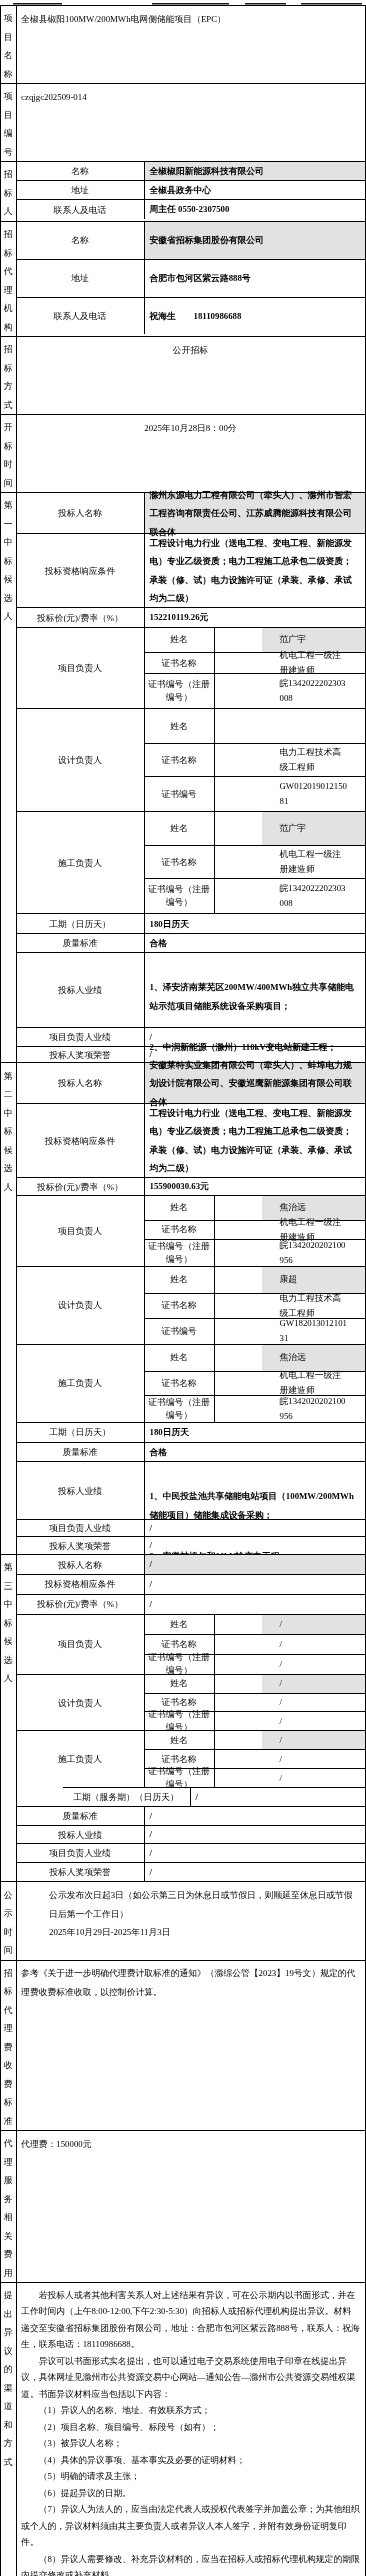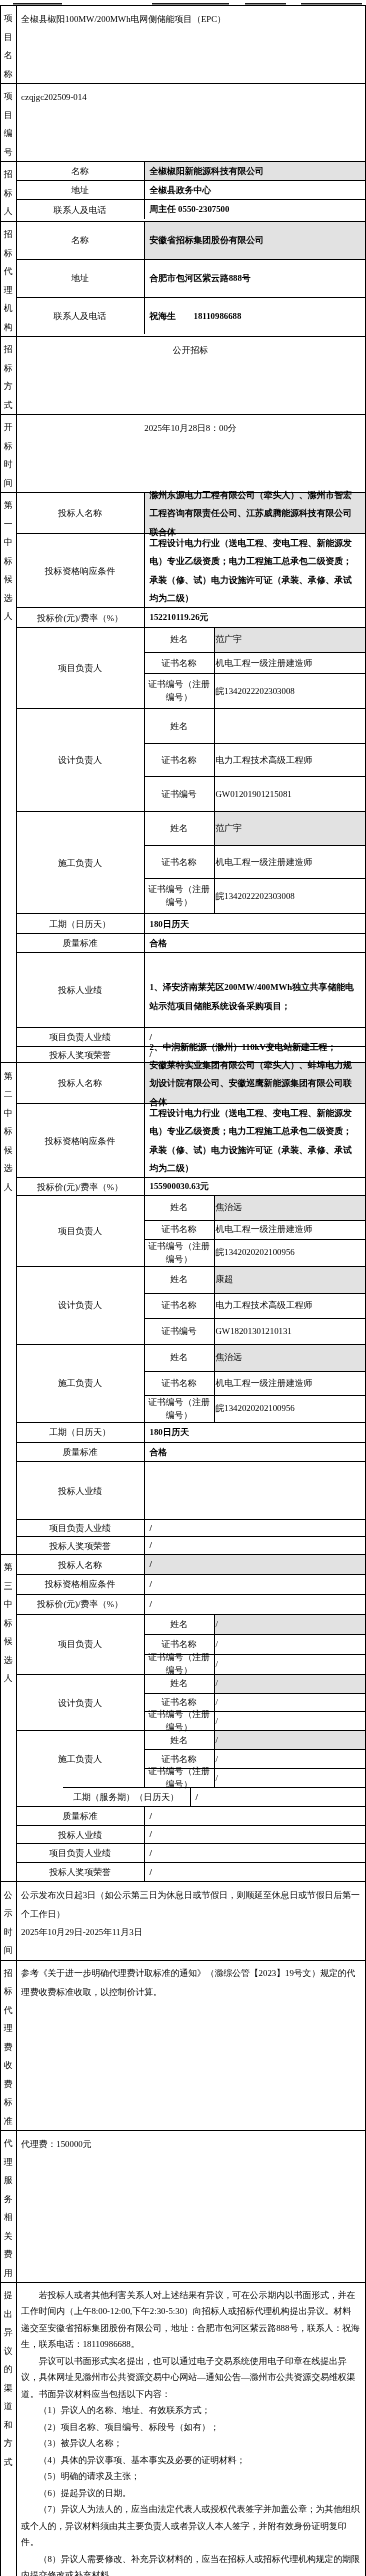--- a/index.html
+++ b/index.html
@@ -22,21 +22,21 @@
   .row{display:flex;border-top:1px solid #000;box-sizing:border-box;}
   .row:first-child{border-top:0;}
   .rlabel{width:128px;flex:none;border-right:1px solid #000;display:flex;align-items:center;justify-content:center;text-align:center;padding:1px 3.1px;box-sizing:border-box;line-height:1.6;}
   .rvalue{flex:1;min-width:0;display:flex;align-items:center;padding:1px 5px;box-sizing:border-box;line-height:18.5px;word-break:break-all;font-weight:bold;}
   .rvalue.lines{display:block;padding-top:2.1px;}
   .vline{line-height:18.5px;word-break:break-all;margin-top:23px;}
   .sub{flex:1;min-width:0;display:flex;flex-direction:column;}
   .subrow{display:flex;border-top:1px solid #000;box-sizing:border-box;}
   .subrow:first-child{border-top:0;}
   .sublabel{width:70px;flex:none;border-right:1px solid #000;display:flex;align-items:center;justify-content:center;text-align:center;padding:1px 2.1px;box-sizing:border-box;line-height:1.5;}
-  .subvalue{flex:1;min-width:0;display:flex;align-items:center;padding:1px 1px;box-sizing:border-box;word-break:break-all;line-height:1.7;}
+  .subvalue{flex:1;min-width:0;display:flex;align-items:center;padding:1px 18px;box-sizing:border-box;word-break:break-all;line-height:1.7;margin-left:47px;}
   .gray{background:#e2e2e2;}
 </style>
 </head>
 <body>
 
 <div class="doc">
   <div class="clipstrip"></div>
   <div class="tbl" id="tbl">
       <div class="section">
         <div class="vcol">
@@ -303,20 +303,24 @@
           <div class="row" style="height: 19.6px;">
             <div class="rlabel">工期（日历天）</div>
             <div class="rvalue">180日历天</div>
           </div>
           <div class="row" style="height: 19.6px;">
             <div class="rlabel">质量标准</div>
             <div class="rvalue">合格</div>
           </div>
           <div class="row" style="height: 58px;">
             <div class="rlabel">投标人业绩</div>
+            <div class="rvalue lines">
+              <div class="vline">1、中民投盐池共享储能电站项目（100MW/200MWh储能项目）储能集成设备采购；</div>
+              <div class="vline">2、安徽蚌埠仁和10kV输变电工程。</div>
+            </div>
           </div>
           <div class="row" style="height: 17px;">
             <div class="rlabel">项目负责人业绩</div>
             <div class="rvalue">/</div>
           </div>
           <div class="row" style="height: 18px;">
             <div class="rlabel">投标人奖项荣誉</div>
             <div class="rvalue">/</div>
           </div>
         </div>
@@ -417,21 +421,21 @@
           </div>
         </div>
       </div>
       <div class="section">
         <div class="vcol">
           <span>公</span>
           <span>示</span>
           <span>时</span>
           <span>间</span>
         </div>
-        <div class="scontent fullcell" style="height: 76px;">
+        <div class="scontent fullcell" style="height: 76px; margin-left: 28px;">
           <div class="para">公示发布次日起3日（如公示第三日为休息日或节假日，则顺延至休息日或节假日后第一个工作日）</div>
           <div class="para">2025年10月29日-2025年11月3日</div>
         </div>
       </div>
       <div class="section">
         <div class="vcol">
           <span>招</span>
           <span>标</span>
           <span>代</span>
           <span>理</span>

